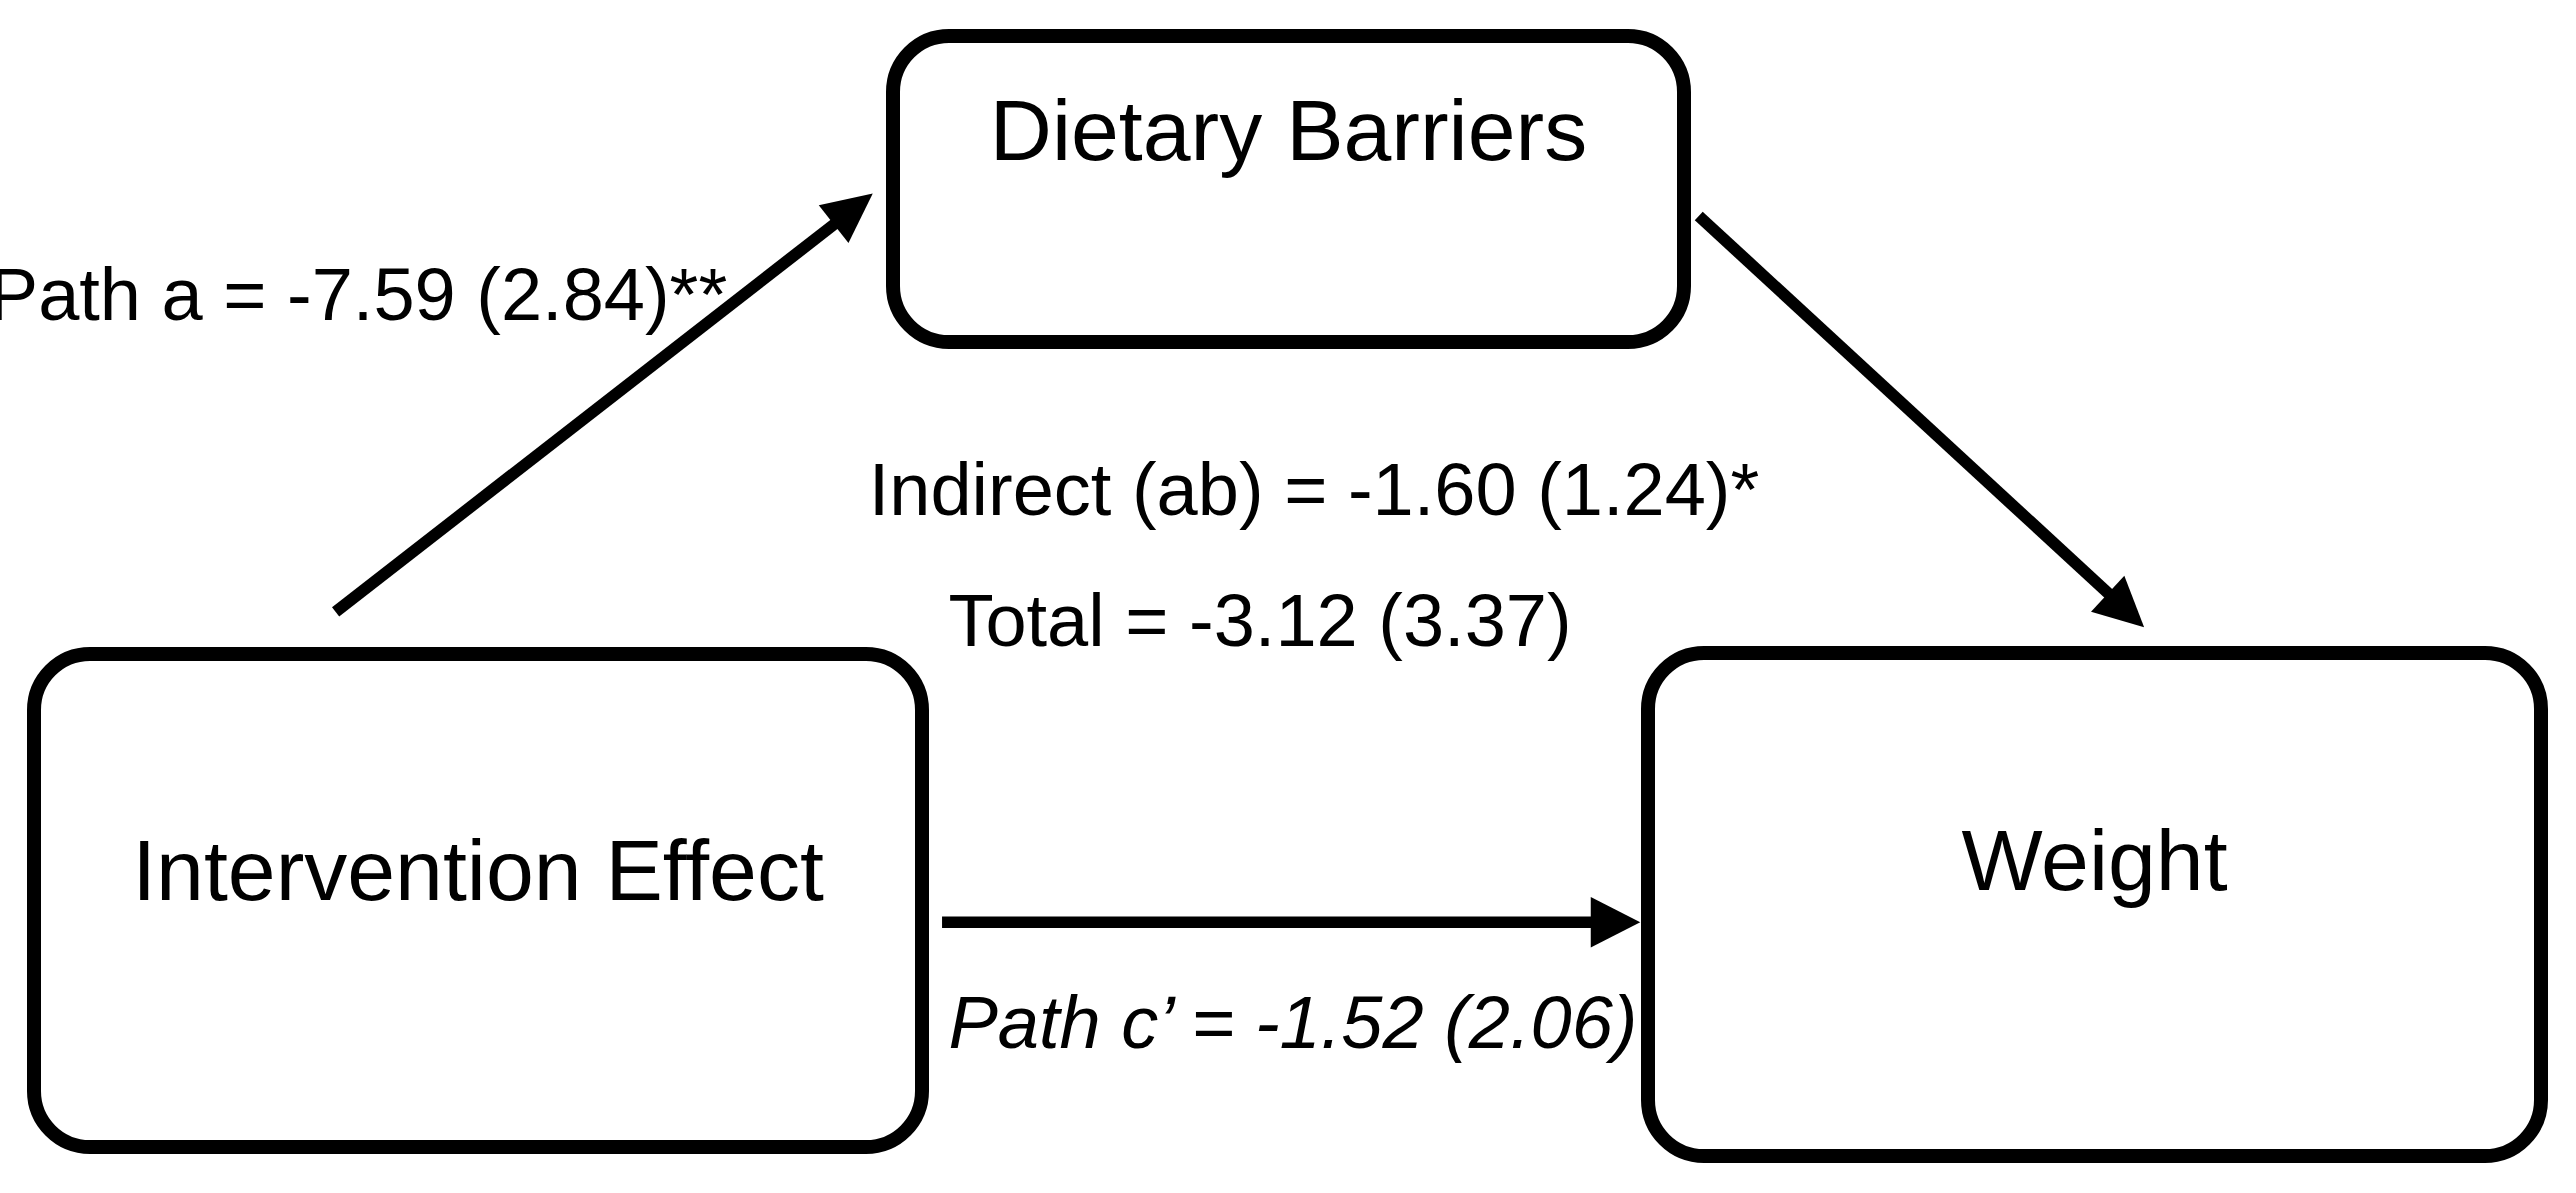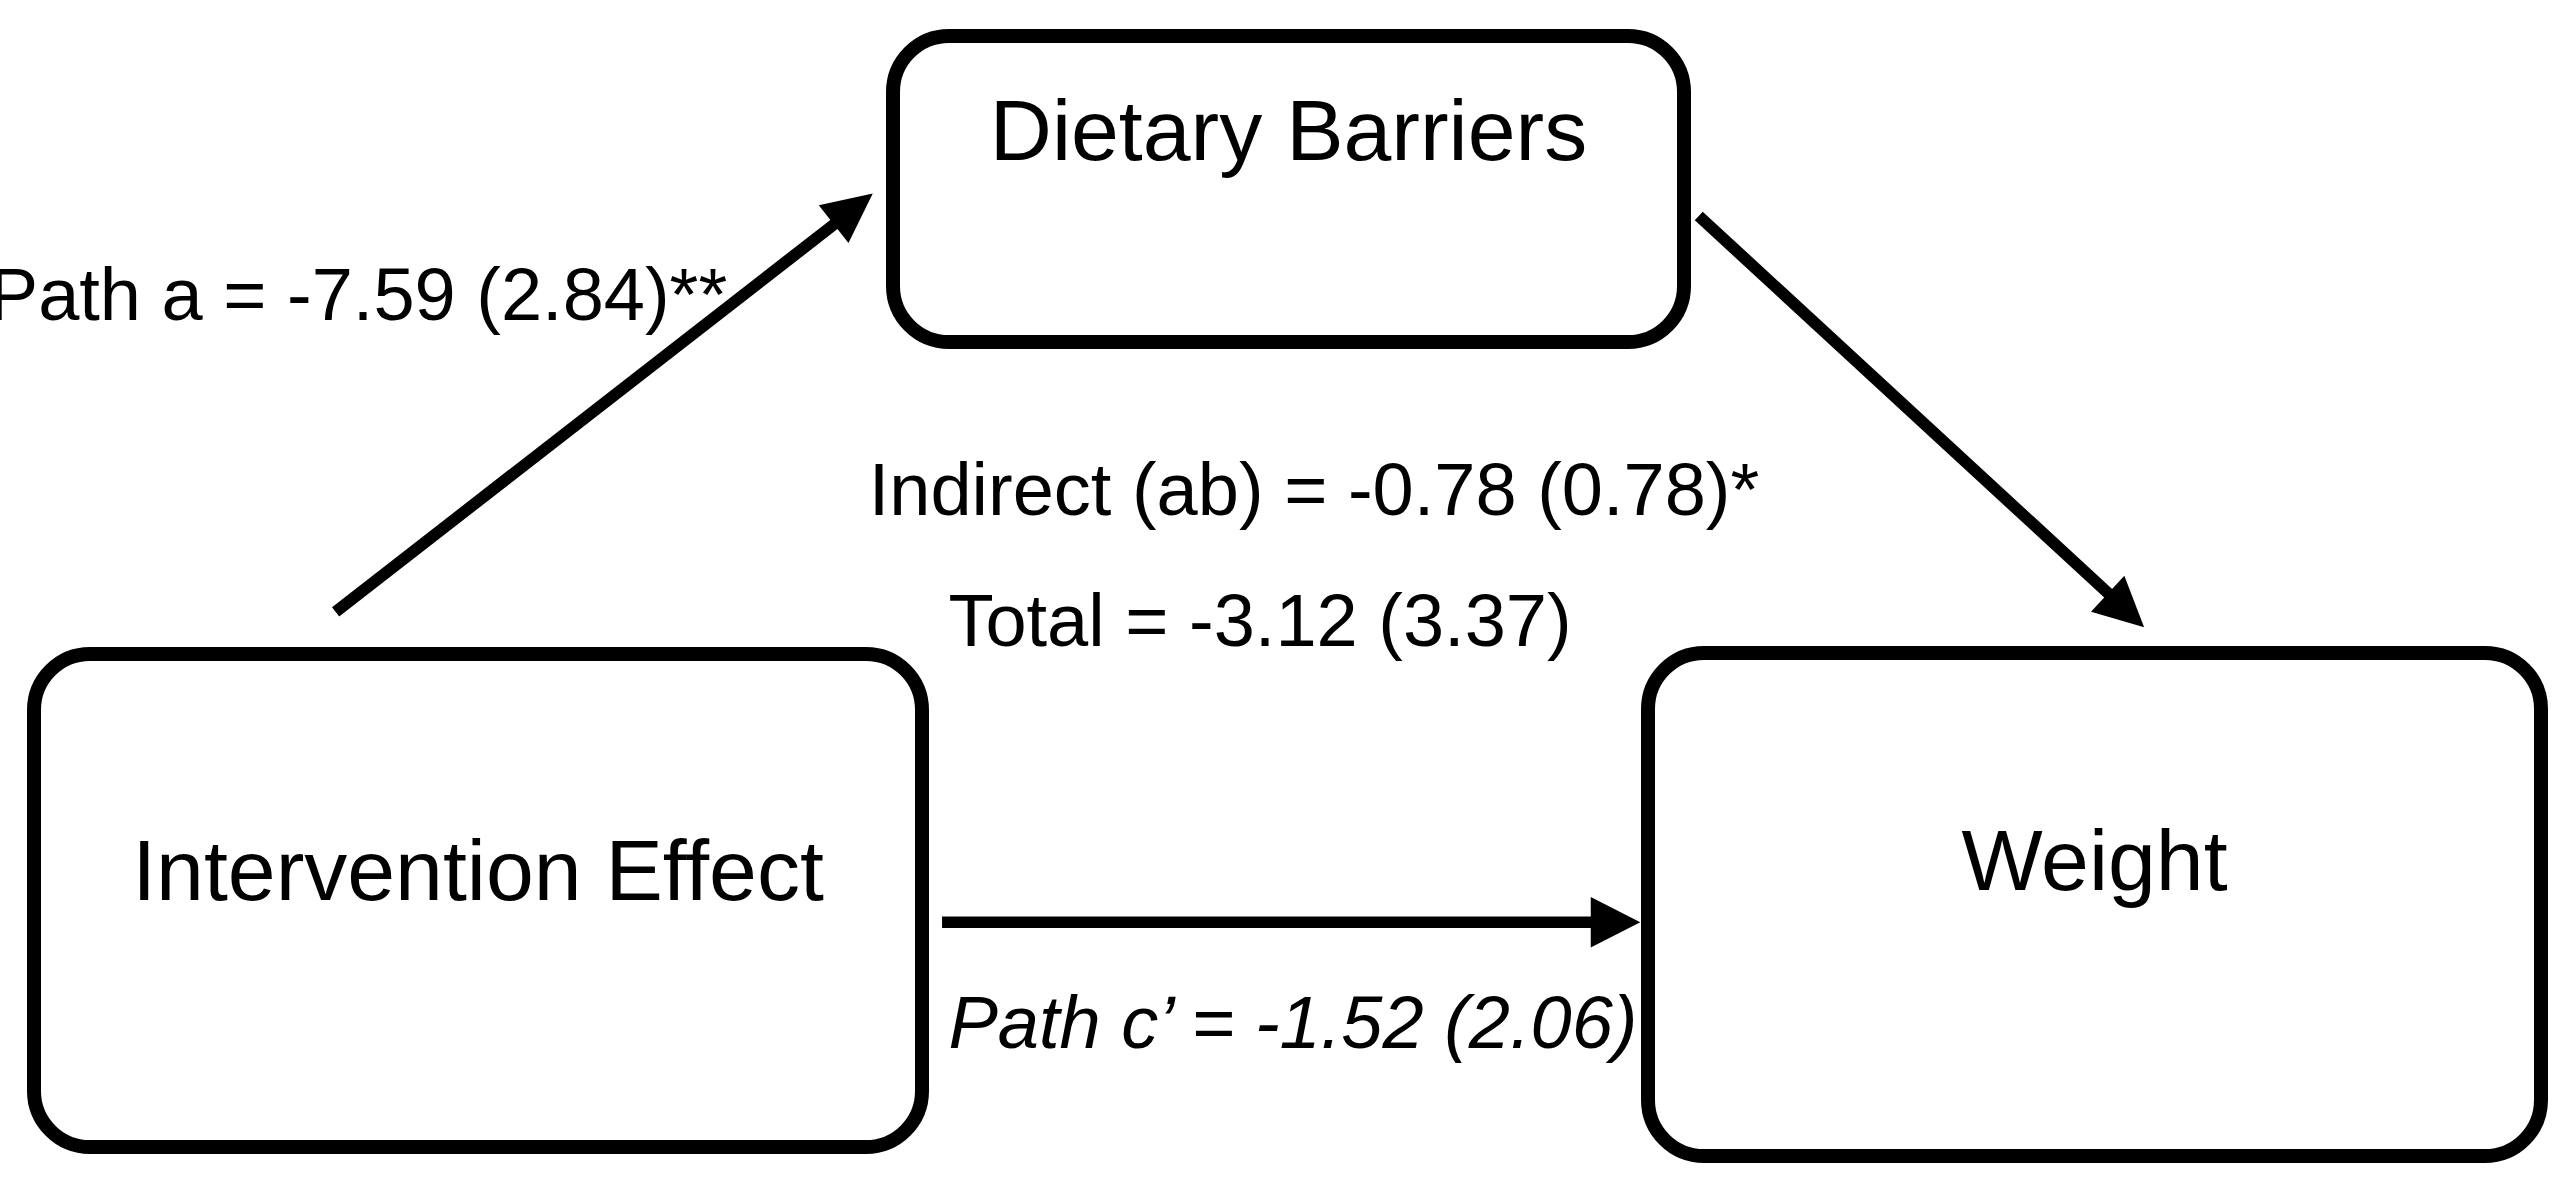--- a/index.html
+++ b/index.html
@@ -106,20 +106,20 @@
     <span class="node-label">Intervention Effect</span>
   </div>
 
   <div class="node-box box-weight">
     <span class="node-label">Weight</span>
   </div>
 
   <div class="edge-label label-path-a">Path a = -7.59 (2.84)**</div>
 
 
-  <div class="edge-label label-indirect">Indirect (ab) = -0.78 (0.78)*</div>
+  <div class="edge-label label-indirect">Indirect (ab) = -1.60 (1.24)*</div>
 
   <div class="edge-label label-total">Total = -3.12 (3.37)</div>
 
   <div class="edge-label label-path-c">Path c’ = -1.52 (2.06)</div>
 
 </div>
 
 
 </body></html>

